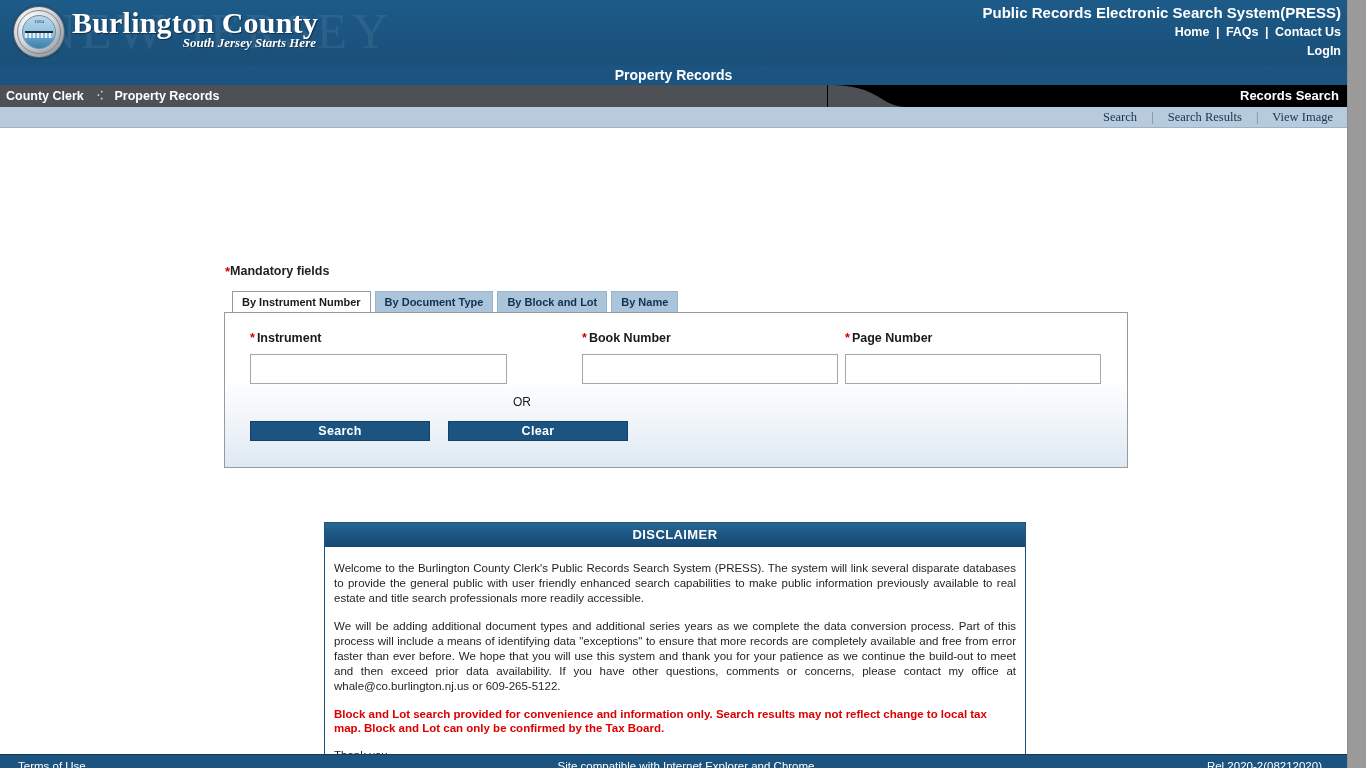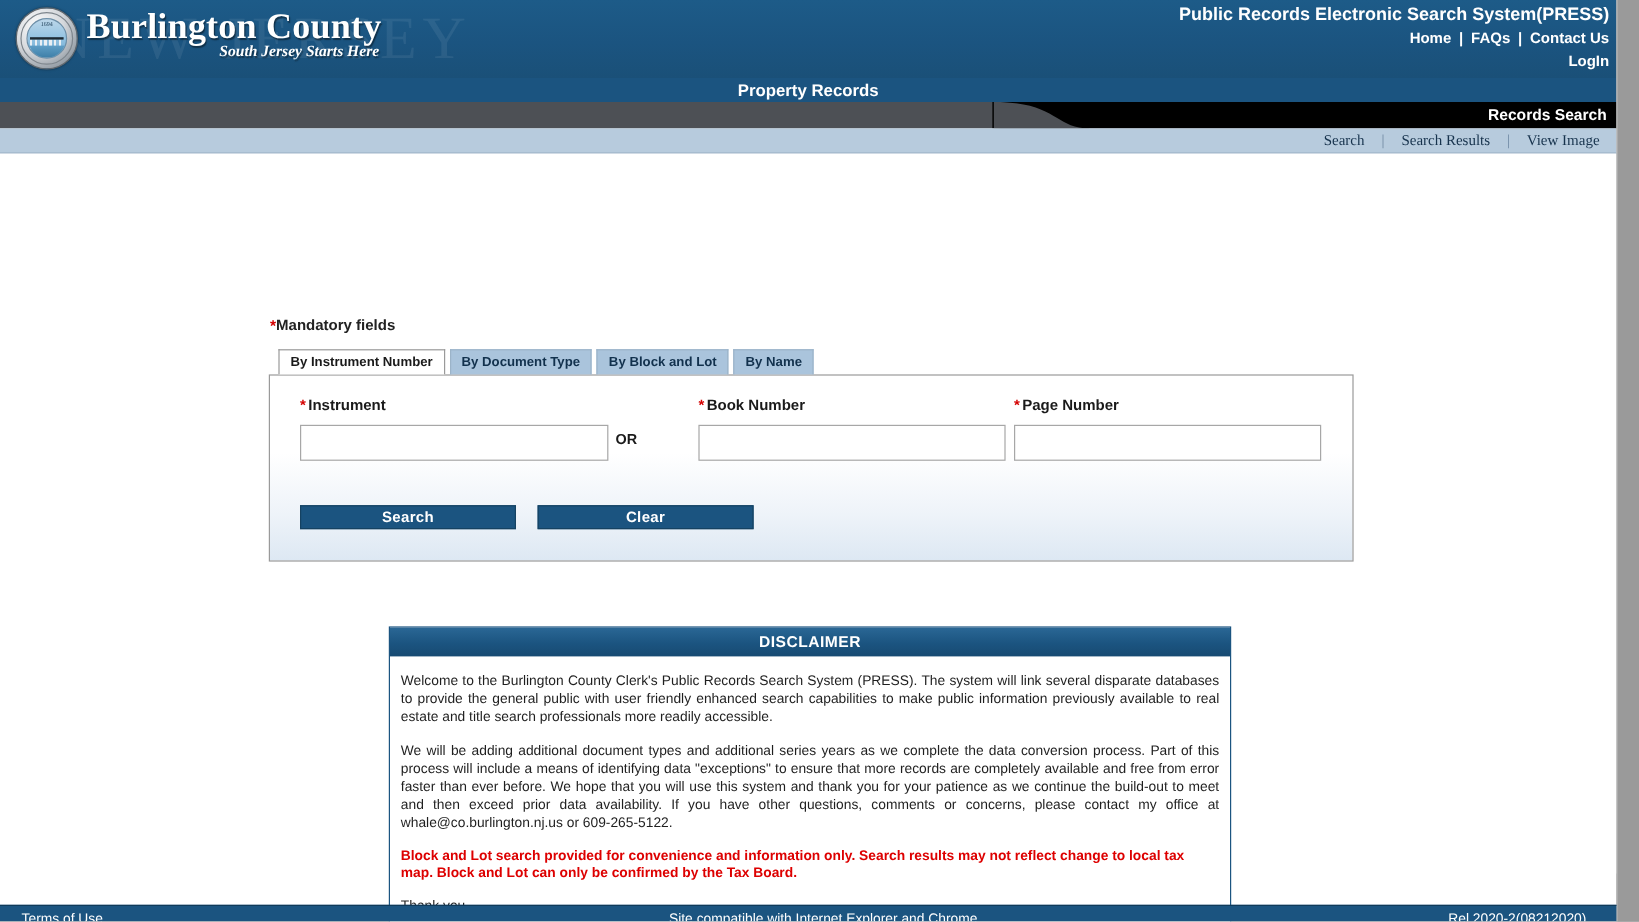--- a/index.html
+++ b/index.html
@@ -280,21 +280,22 @@
     background: #ffffff;
     font-family: "Liberation Sans", sans-serif;
     font-size: 13px;
     padding: 0 5px;
     outline: none;
   }
   .or-text {
     position: absolute;
     font-size: 12px;
     color: #1a1a1a;
-    font-weight: bold;
+    font-weight: normal;
+    margin-top: 36px;
   }
   .btn {
     position: absolute;
     height: 20px;
     background: #1b5480;
     border: 1px solid #154262;
     color: #ffffff;
     font-size: 12.5px;
     font-weight: bold;
     cursor: pointer;
@@ -393,20 +394,25 @@
   </div>
 
   <div class="title-strip">Property Records</div>
 
   <div class="navbar">
     <div class="blackzone"></div>
     <svg class="curve" viewBox="0 0 80 22" preserveAspectRatio="none">
       <path d="M0,0 L80,0 L80,22 L0,22 C30,22 26,0 80,0 Z" fill="#000000"></path>
       <path d="M0,0 C54,0 50,22 80,22 L0,22 Z" fill="#4d5055"></path>
     </svg>
+    <div class="nav-left">
+      <a href="#">County Clerk</a>
+      <span class="crumb-sep">⁖</span>
+      <a href="#">Property Records</a>
+    </div>
     <div class="nav-right">Records Search</div>
   </div>
 
   <div class="subnav">
     <div class="items">
       <a href="#">Search</a>
       <span class="sep">|</span>
       <a href="#">Search Results</a>
       <span class="sep">|</span>
       <a href="#">View Image</a>

